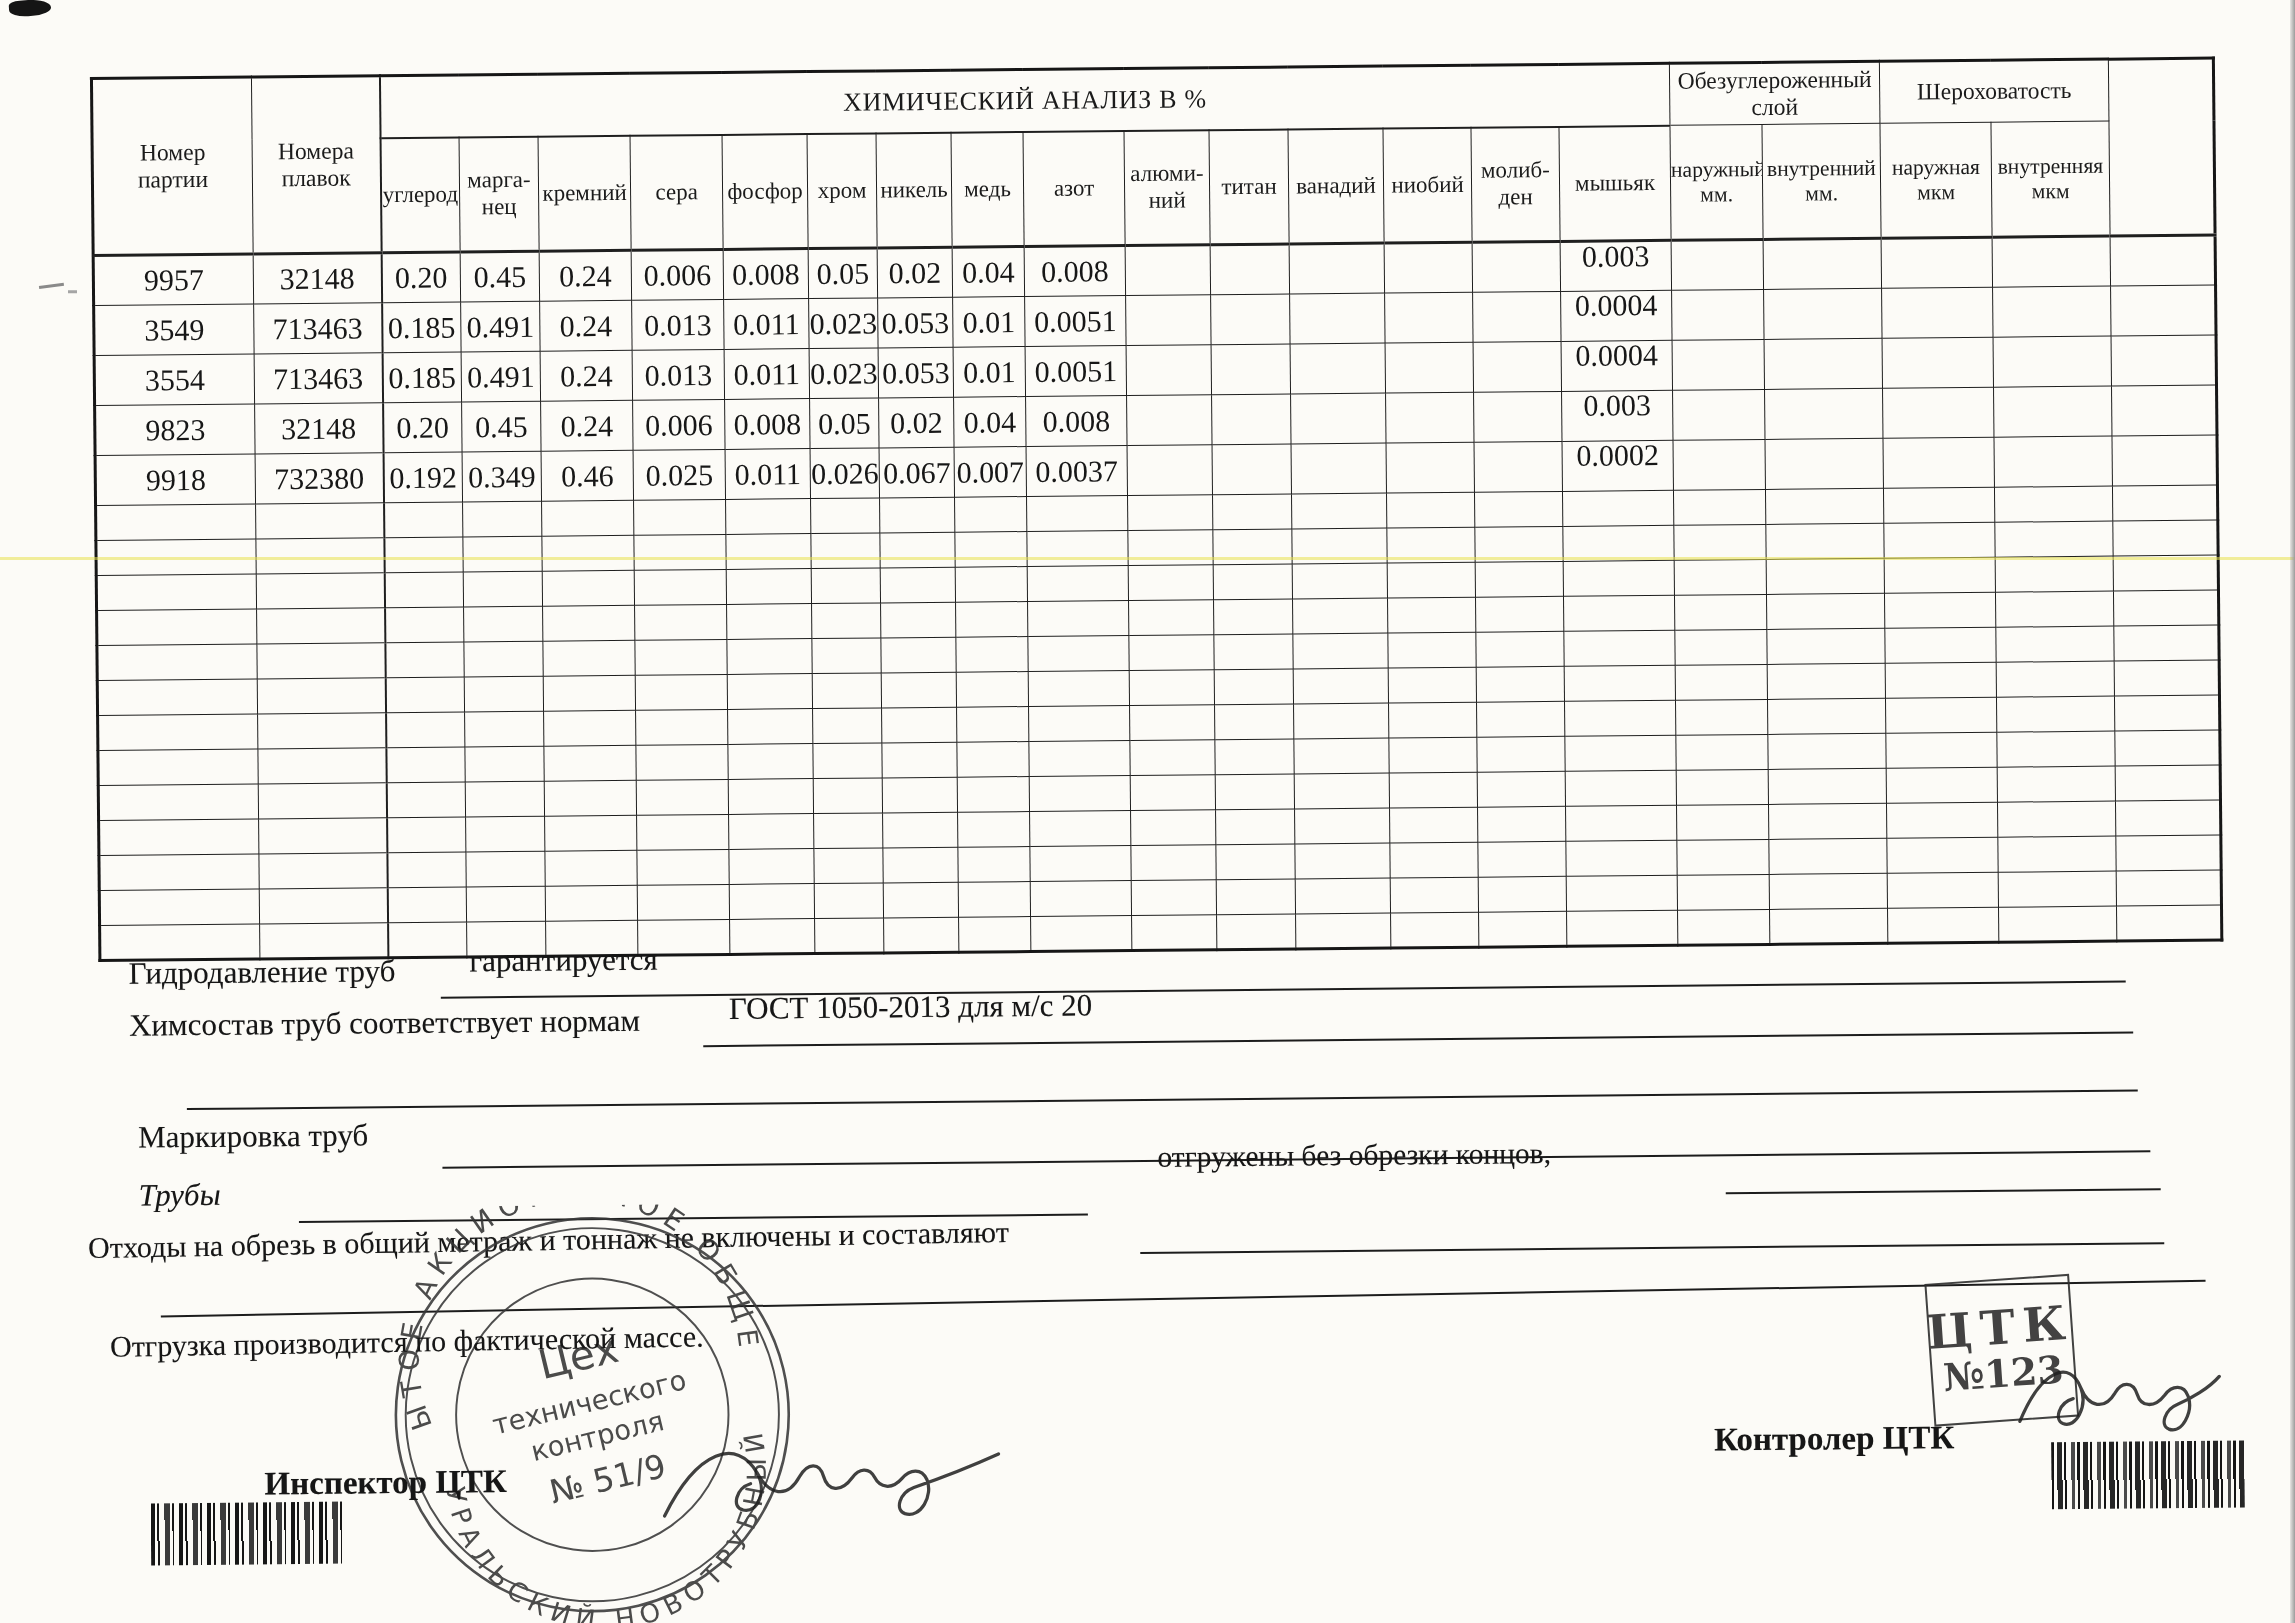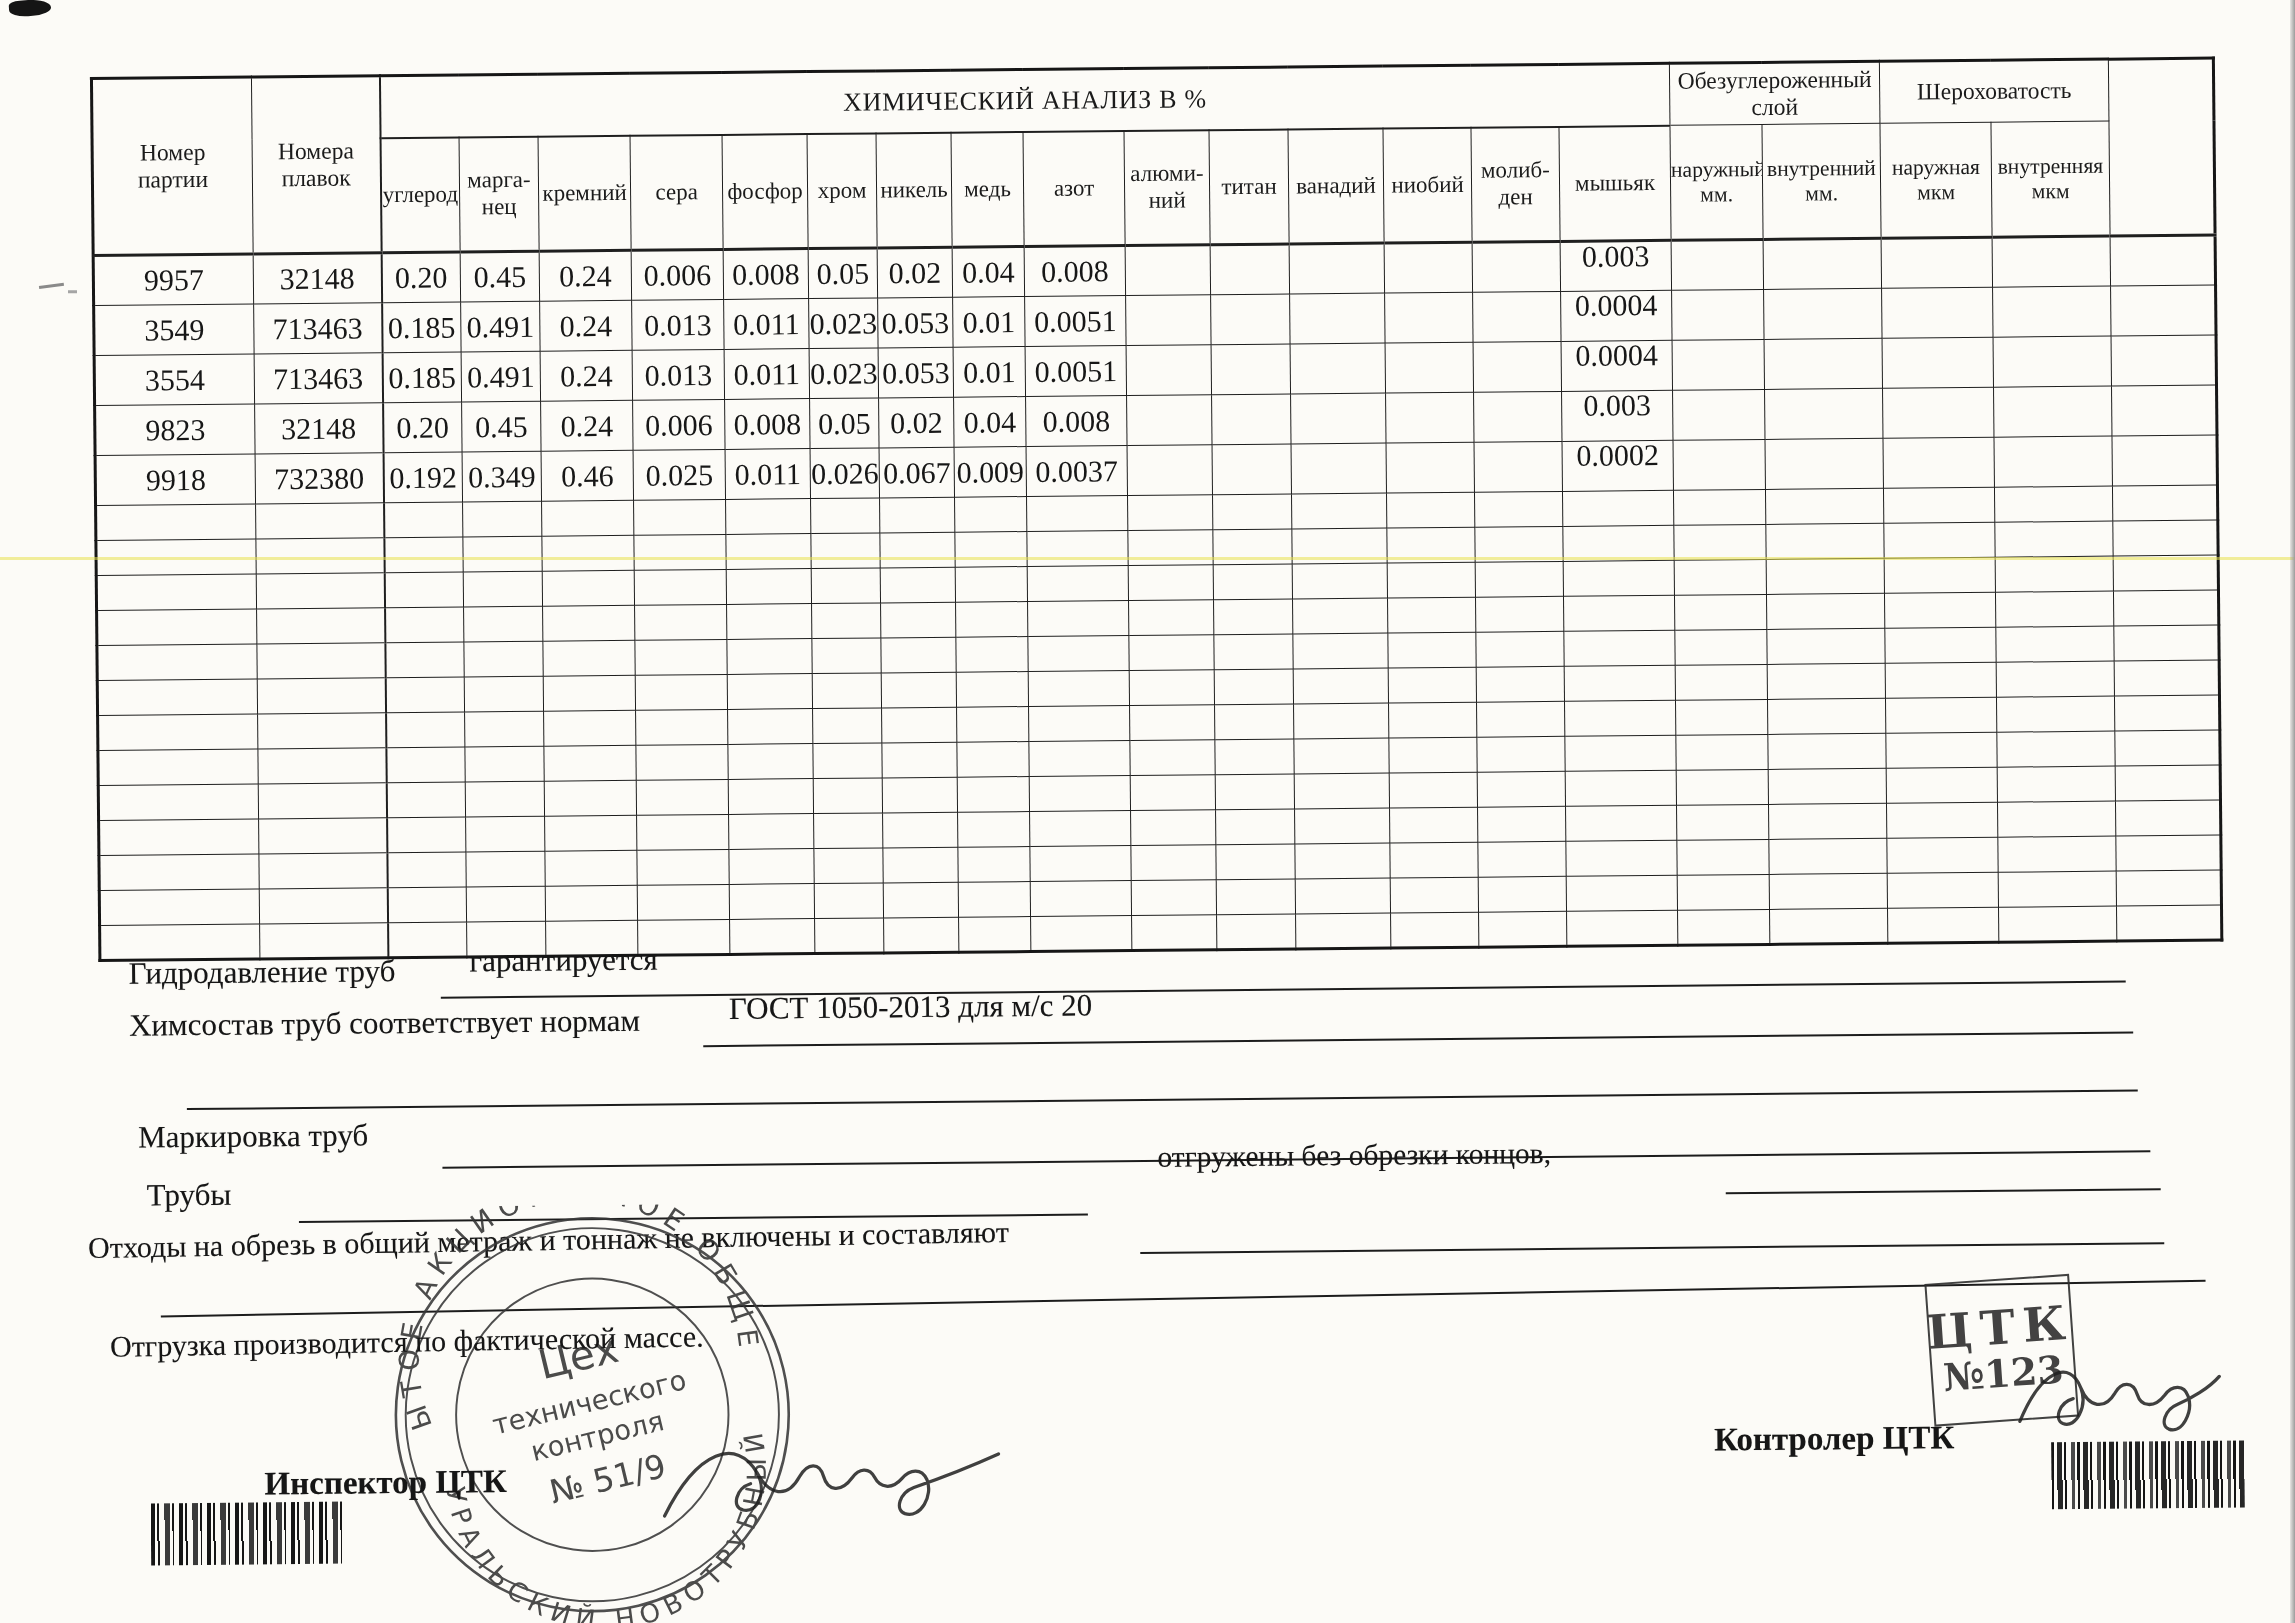--- a/index.html
+++ b/index.html
@@ -232,21 +232,21 @@
           <tr class="data-row">
             <td>9918</td>
             <td>732380</td>
             <td>0.192</td>
             <td>0.349</td>
             <td>0.46</td>
             <td>0.025</td>
             <td>0.011</td>
             <td>0.026</td>
             <td>0.067</td>
-            <td>0.009</td>
+            <td>0.007</td>
             <td>0.0037</td>
             <td></td>
             <td></td>
             <td></td>
             <td></td>
             <td></td>
             <td class="arsenic">0.0002</td>
             <td></td>
             <td></td>
             <td></td>
@@ -574,21 +574,21 @@
 
     <div class="lbl" style="left:120px;top:1009px;">Химсостав труб соответствует нормам</div>
     <div class="lbl" style="left:720px;top:998px;">ГОСТ 1050-2013 для м/с 20</div>
     <div class="rule" style="left:694px;top:1051px;width:1430px;"></div>
 
     <div class="rule" style="left:177px;top:1109px;width:1951px;"></div>
 
     <div class="lbl" style="left:128px;top:1121px;">Маркировка труб</div>
     <div class="rule" style="left:432px;top:1170px;width:1708px;"></div>
 
-    <div class="lbl" style="left:136px;top:1179px;">Трубы</div>
+    <div class="lbl" style="left:128px;top:1179px;font-style:italic;">Трубы</div>
     <div class="rule" style="left:288px;top:1223px;width:789px;"></div>
     <div class="lbl" style="left:1147px;top:1151px;font-size:29.5px;">отгружены без обрезки концов,</div>
     <div class="rule" style="left:1715px;top:1208px;width:435px;"></div>
 
     <div class="lbl tilt" style="left:77px;top:1231px;font-size:30px;">Отходы на обрезь в общий метраж и тоннаж не включены и составляют</div>
     <div class="rule" style="left:1129px;top:1262px;width:1024px;"></div>
 
     <div class="rule tilt" style="left:149px;top:1316px;width:2045px;"></div>
 
     <div class="lbl tilt" style="left:98px;top:1330px;font-size:30px;z-index:5;">Отгрузка производится по фактической массе.</div>

